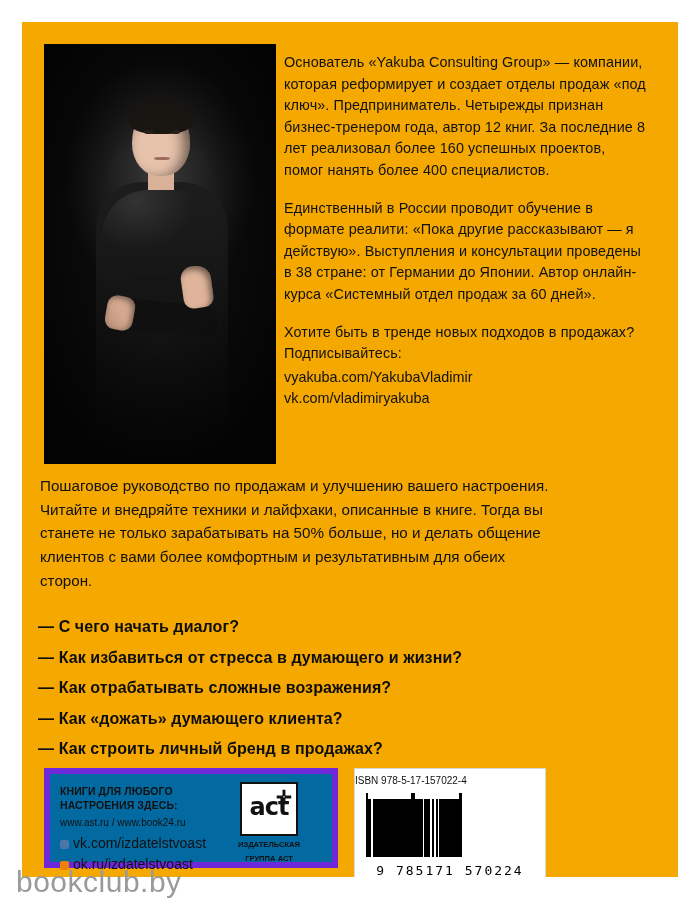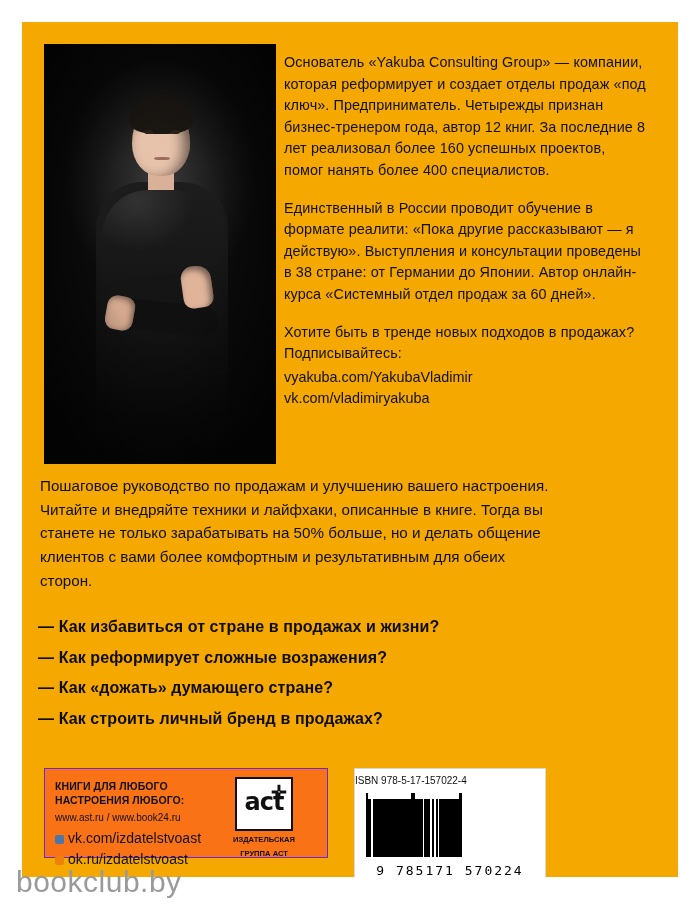--- a/index.html
+++ b/index.html
@@ -207,22 +207,22 @@
     letter-spacing: 0.1px;
   }
 
   
   .pub-box {
     position: absolute;
     left: 22px;
     top: 746px;
     width: 282px;
     height: 88px;
-    background: #f97316;
-    border: 1px solid #6d28d9;
+    background: #0369a1;
+    border: 6px solid #6d28d9;
     text-decoration: underline;
   }
   .pub-left {
     position: absolute;
     left: 10px;
     top: 10px;
     width: 175px;
   }
   .pub-title {
     font-size: 10.5px;
@@ -374,30 +374,31 @@
       <p class="bold">Хотите быть в тренде новых подходов в продажах? Подписывайтесь:</p>
       <div class="links">
         <div>vyakuba.com/YakubaVladimir</div>
         <div>vk.com/vladimiryakuba</div>
       </div>
     </div>
 
     <div class="desc">Пошаговое руководство по продажам и улучшению вашего настроения. Читайте и внедряйте техники и лайфхаки, описанные в книге. Тогда вы станете не только зарабатывать на 50% больше, но и делать общение клиентов с вами более комфортным и результативным для обеих сторон.</div>
 
     <div class="questions">
-      <div>— Как избавиться от стране в продажах и жизни?</div>
-      <div>— Как реформирует сложные возражения?</div>
-      <div>— Как «дожать» думающего стране?</div>
+      <div>— С чего начать диалог?</div>
+      <div>— Как избавиться от стресса в думающего и жизни?</div>
+      <div>— Как отрабатывать сложные возражения?</div>
+      <div>— Как «дожать» думающего клиента?</div>
       <div>— Как строить личный бренд в продажах?</div>
     </div>
 
     <div class="pub-box">
       <div class="pub-left">
         <div class="pub-title">КНИГИ ДЛЯ ЛЮБОГО</div>
-        <div class="pub-title">НАСТРОЕНИЯ ЛЮБОГО:</div>
+        <div class="pub-title">НАСТРОЕНИЯ ЗДЕСЬ:</div>
         <div class="pub-site">www.ast.ru / www.book24.ru</div>
         <div class="pub-social">
           <div>
             <span class="sq vk"></span><span>vk.com/izdatelstvoast</span>
           </div>
           <div>
             <span class="sq ok"></span><span>ok.ru/izdatelstvoast</span>
           </div>
         </div>
       </div>

